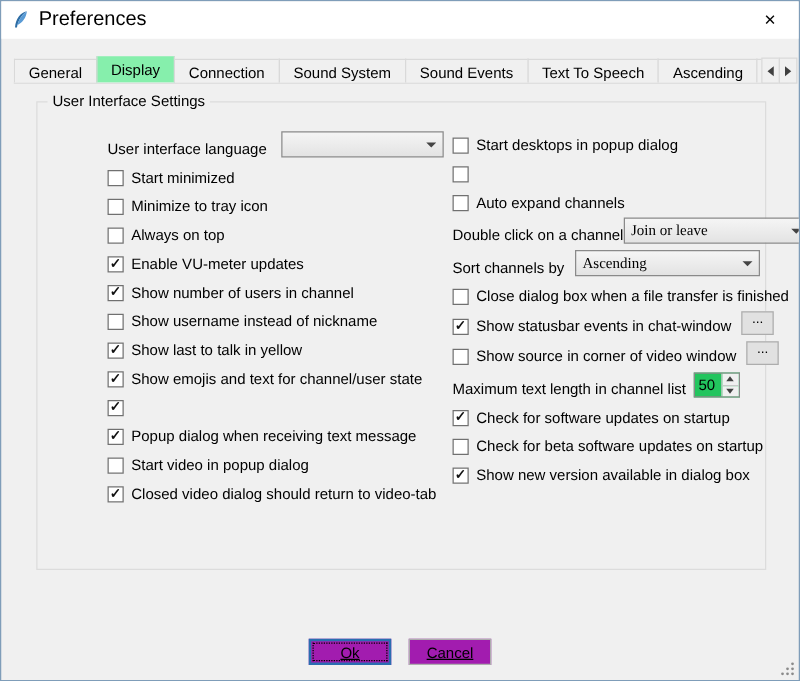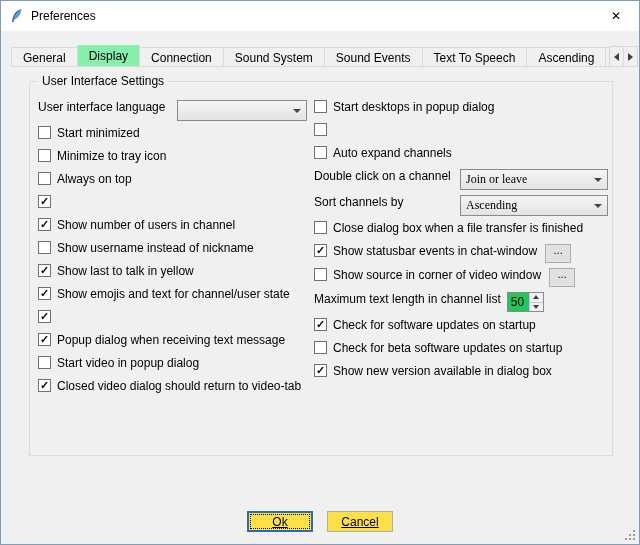--- a/index.html
+++ b/index.html
@@ -6,40 +6,40 @@
   * { box-sizing:border-box; }
   .window {
     position:relative; width:640px; height:545px;
     background:#f0f0f0; border:1px solid #7f9db9;
     font:12px "Liberation Sans", sans-serif; color:#000;
     overflow:hidden;
   }
   
   .titlebar { height:30px; background:#ffffff; display:flex; align-items:center; }
   .title-icon { width:16px; height:16px; margin:0 6px 0 8px; flex:none; }
-  .title-text { font-size:12px; }
+  .title-text { font-size:16px; }
   .close-btn { margin-left:auto; width:46px; height:30px; display:flex; align-items:center; justify-content:center; font-size:12px; color:#000; cursor:default; }
   
   .tabbar { position:absolute; left:10px; top:44px; width:620px; height:22px;
             display:flex; align-items:flex-end; border-bottom:1px solid #d9d9d9; overflow:hidden; }
   .tab { height:20px; padding:3px 11px 2px; background:#f0f0f0; border:1px solid #d9d9d9;
          border-bottom:none; margin-bottom:-1px; white-space:nowrap; margin-right:-1px; }
   .tab.active { position:relative; z-index:2; height:24px; padding-top:5px; background:#86efac; border-bottom:1px solid #fff; }
   .tab-scroll { position:absolute; top:45px; right:1px; z-index:3; display:flex; }
   .tab-scroll-btn { width:15px; height:21px; background:#f0f0f0; border:1px solid #d9d9d9;
                     display:flex; align-items:center; justify-content:center; margin-left:-1px; }
   .tri-left  { width:0; height:0; border-top:4px solid transparent; border-bottom:4px solid transparent; border-right:5px solid #404040; }
   .tri-right { width:0; height:0; border-top:4px solid transparent; border-bottom:4px solid transparent; border-left:5px solid #404040; }
   
   .groupbox { position:absolute; left:28px; top:80px; width:584px; height:375px; border:1px solid #dcdcdc; }
   .groupbox-title { position:absolute; top:-8px; left:8px; background:#f0f0f0; padding:0 4px; }
   .col-left  { position:absolute; left:8px;  top:18px; width:272px; }
   .col-right { position:absolute; left:284px; top:18px; width:294px; }
   
-  .row { display:flex; align-items:flex-start; height:23px; }
+  .row { display:flex; align-items:flex-end; height:23px;margin-left:48px; }
   .row.tall { height:26px; }
   .lang-label { width:139px; flex:none; }
   .lbl { white-space:nowrap; }
   .grow { flex:1; }
   
   .cb { width:13px; height:13px; border:1px solid #707070; background:#fff; flex:none;
         margin-right:6px; display:inline-flex; align-items:center; justify-content:center;
         font-size:11px; font-weight:bold; line-height:1; color:#111; }
   
   .combo { height:21px; border:1px solid #8a8a8a; background:linear-gradient(#f5f5f5,#e3e3e3);
@@ -56,21 +56,21 @@
   .spin-up, .spin-down { flex:1; display:flex; align-items:center; justify-content:center; background:#f0f0f0; }
   .spin-up { border-bottom:1px solid #c8c8c8; }
   .tri-up   { width:0; height:0; border-left:3px solid transparent; border-right:3px solid transparent; border-bottom:4px solid #404040; }
   .tri-down { width:0; height:0; border-left:3px solid transparent; border-right:3px solid transparent; border-top:4px solid #404040; }
   
   .dots-btn { width:26px; height:19px; border:1px solid #adadad; background:#e1e1e1;
               display:flex; align-items:flex-start; justify-content:center; margin-left:8px;
               font-size:11px; line-height:10px; flex:none; }
   
   .btn-row { position:absolute; left:0; bottom:12px; width:100%; display:flex; justify-content:center; gap:14px; }
-  .btn { width:66px; height:21px; background:#fde047; border:1px solid #adadad;
+  .btn { width:66px; height:21px; background:#a21caf; border:1px solid #adadad;
          display:flex; align-items:center; justify-content:center; text-decoration:underline; }
   .btn.default { border:2px solid #2a6db0; outline:1px dotted #000; outline-offset:-4px; }
   
   .resize-grip { position:absolute; right:3px; bottom:3px; width:13px; height:13px; }
 </style>
 </head>
 <body>
 
 <div class="window">
 
@@ -123,20 +123,21 @@
       <div class="row">
         <span class="cb"></span>
         <span class="lbl">Minimize to tray icon</span>
       </div>
       <div class="row">
         <span class="cb"></span>
         <span class="lbl">Always on top</span>
       </div>
       <div class="row">
         <span class="cb checked">✓</span>
+        <span class="lbl">Enable VU-meter updates</span>
       </div>
       <div class="row">
         <span class="cb checked">✓</span>
         <span class="lbl">Show number of users in channel</span>
       </div>
       <div class="row">
         <span class="cb"></span>
         <span class="lbl">Show username instead of nickname</span>
       </div>
       <div class="row">

